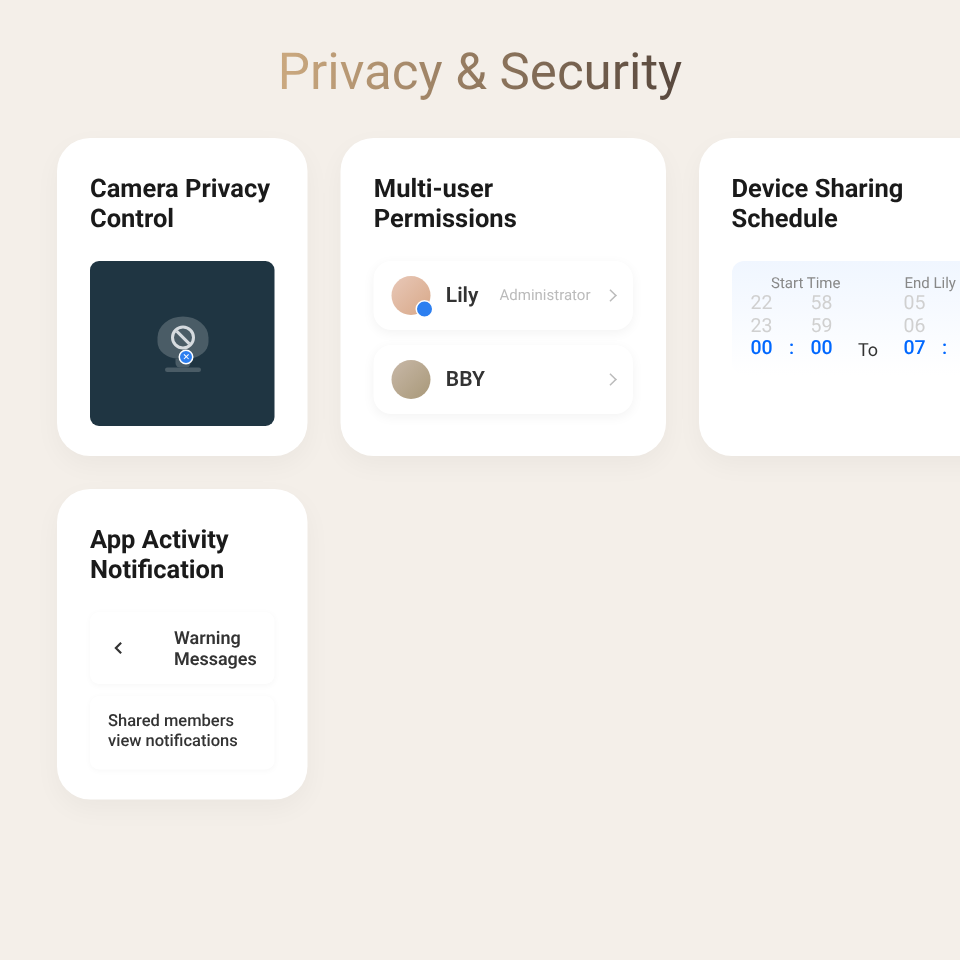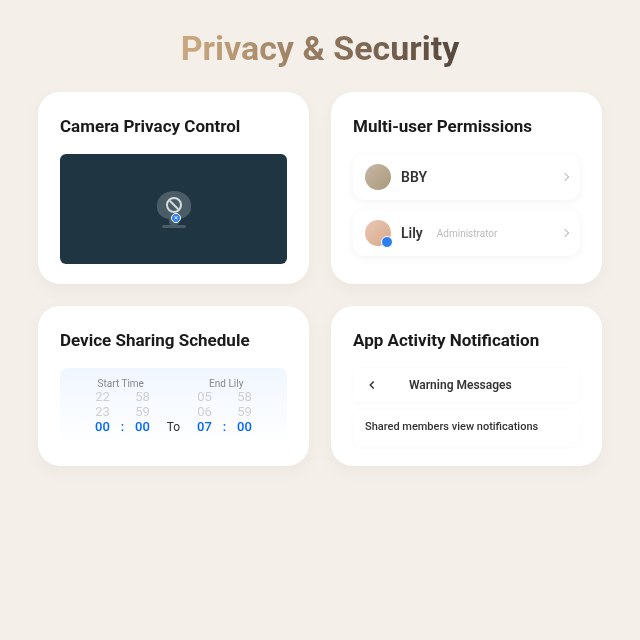--- a/index.html
+++ b/index.html
@@ -1,18 +1,18 @@
 <!DOCTYPE html>
 <html><head>
 <meta charset="utf-8">
 <style>
 *{box-sizing:border-box;margin:0;padding:0;font-family:-apple-system,BlinkMacSystemFont,"Segoe UI",Roboto,sans-serif}
 body{width:640px;height:640px;background:#f4efe9;overflow:hidden}
-.page-title{text-align:center;font-size:34px;font-weight:700;padding:28px 0 24px;background:linear-gradient(90deg,#d5b896 0%,#c9a77e 30%,#5a4a3f 70%,#3a3028 100%);-webkit-background-clip:text;background-clip:text;color:transparent}
-.grid{display:grid;grid-template-columns:1fr 1fr;gap:22px;padding:0 38px}
+.page-title{text-align:center;font-size:34px;font-weight:400;padding:28px 0 24px;background:linear-gradient(90deg,#d5b896 0%,#c9a77e 30%,#5a4a3f 70%,#3a3028 100%);-webkit-background-clip:text;background-clip:text;color:transparent}
+.grid{display:grid;grid-template-columns:1fr 1fr 1fr;gap:22px;padding:0 38px}
 .card{background:#fff;border-radius:22px;padding:24px 22px 20px;box-shadow:0 6px 18px rgba(0,0,0,0.04)}
 .card-title{font-size:17px;font-weight:700;color:#1a1a1a;margin-bottom:18px}
 .camera-box{background:#1f3542;border-radius:6px;height:110px;display:flex;align-items:center;justify-content:center;position:relative}
 .camera-icon{position:relative}
 .camera-body{width:34px;height:28px;background:#4a5c66;border-radius:50% 50% 40% 40%;position:relative}
 .camera-slash{position:absolute;top:50%;left:50%;transform:translate(-50%,-50%);width:16px;height:16px;border:2px solid #d6dbdf;border-radius:50%;display:flex;align-items:center;justify-content:center}
 .camera-slash::after{content:"";width:14px;height:2px;background:#d6dbdf;transform:rotate(45deg)}
 .camera-stand{width:10px;height:6px;background:#4a5c66;margin:0 auto;border-radius:0 0 3px 3px}
 .camera-base{width:24px;height:3px;background:#4a5c66;margin:0 auto;border-radius:2px}
 .camera-badge{position:absolute;top:60%;left:43%;width:10px;height:10px;background:#2d7ff0;border-radius:50%;border:1.5px solid #fff;display:flex;align-items:center;justify-content:center;color:#fff;font-size:6px}
@@ -62,29 +62,29 @@
         <div class="camera-base"></div>
         <div class="camera-badge">✕</div>
       </div>
     </div>
   </div>
 
   <div class="card">
     <div class="card-title">Multi-user Permissions</div>
     <div class="user-list">
       <div class="user-item">
+        <div class="avatar a1"></div>
+        <span class="user-name">Lily</span>
+        <span class="user-role">Administrator</span>
+        <span class="chevron"></span>
+      </div>
+      <div class="user-item">
         <div class="avatar a2"></div>
         <span class="user-name">BBY</span>
         <span class="user-role"></span>
-        <span class="chevron"></span>
-      </div>
-      <div class="user-item">
-        <div class="avatar a1"></div>
-        <span class="user-name">Lily</span>
-        <span class="user-role">Administrator</span>
         <span class="chevron"></span>
       </div>
     </div>
   </div>
 
   <div class="card">
     <div class="card-title">Device Sharing Schedule</div>
     <div class="schedule">
       <div class="sched-head">
         <span>Start Time</span>

